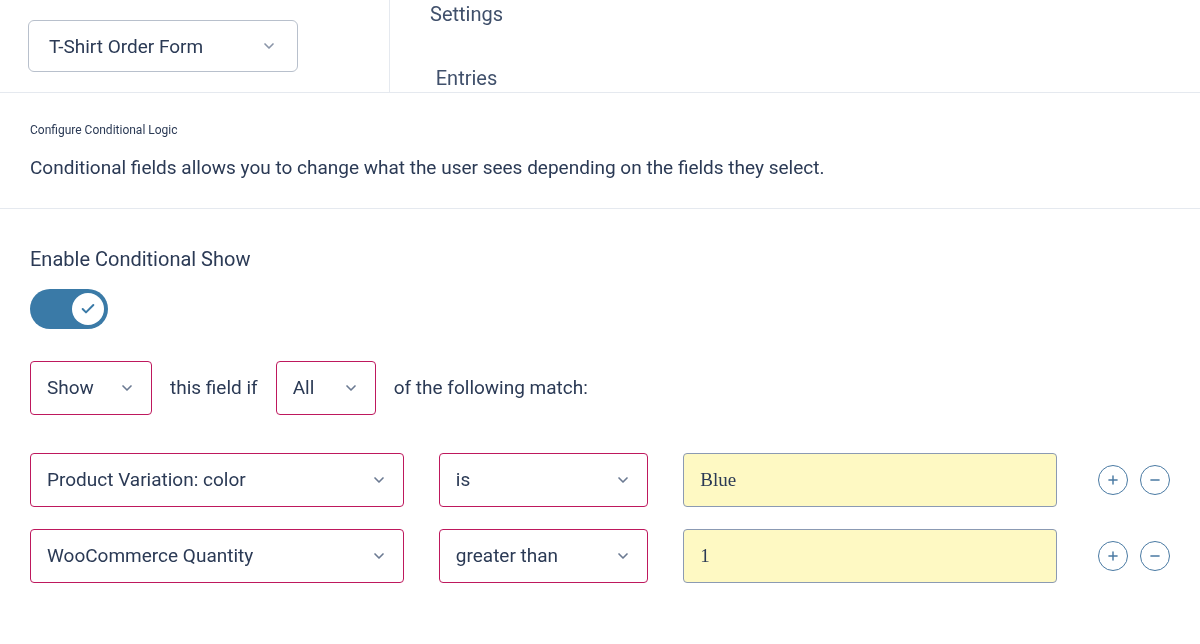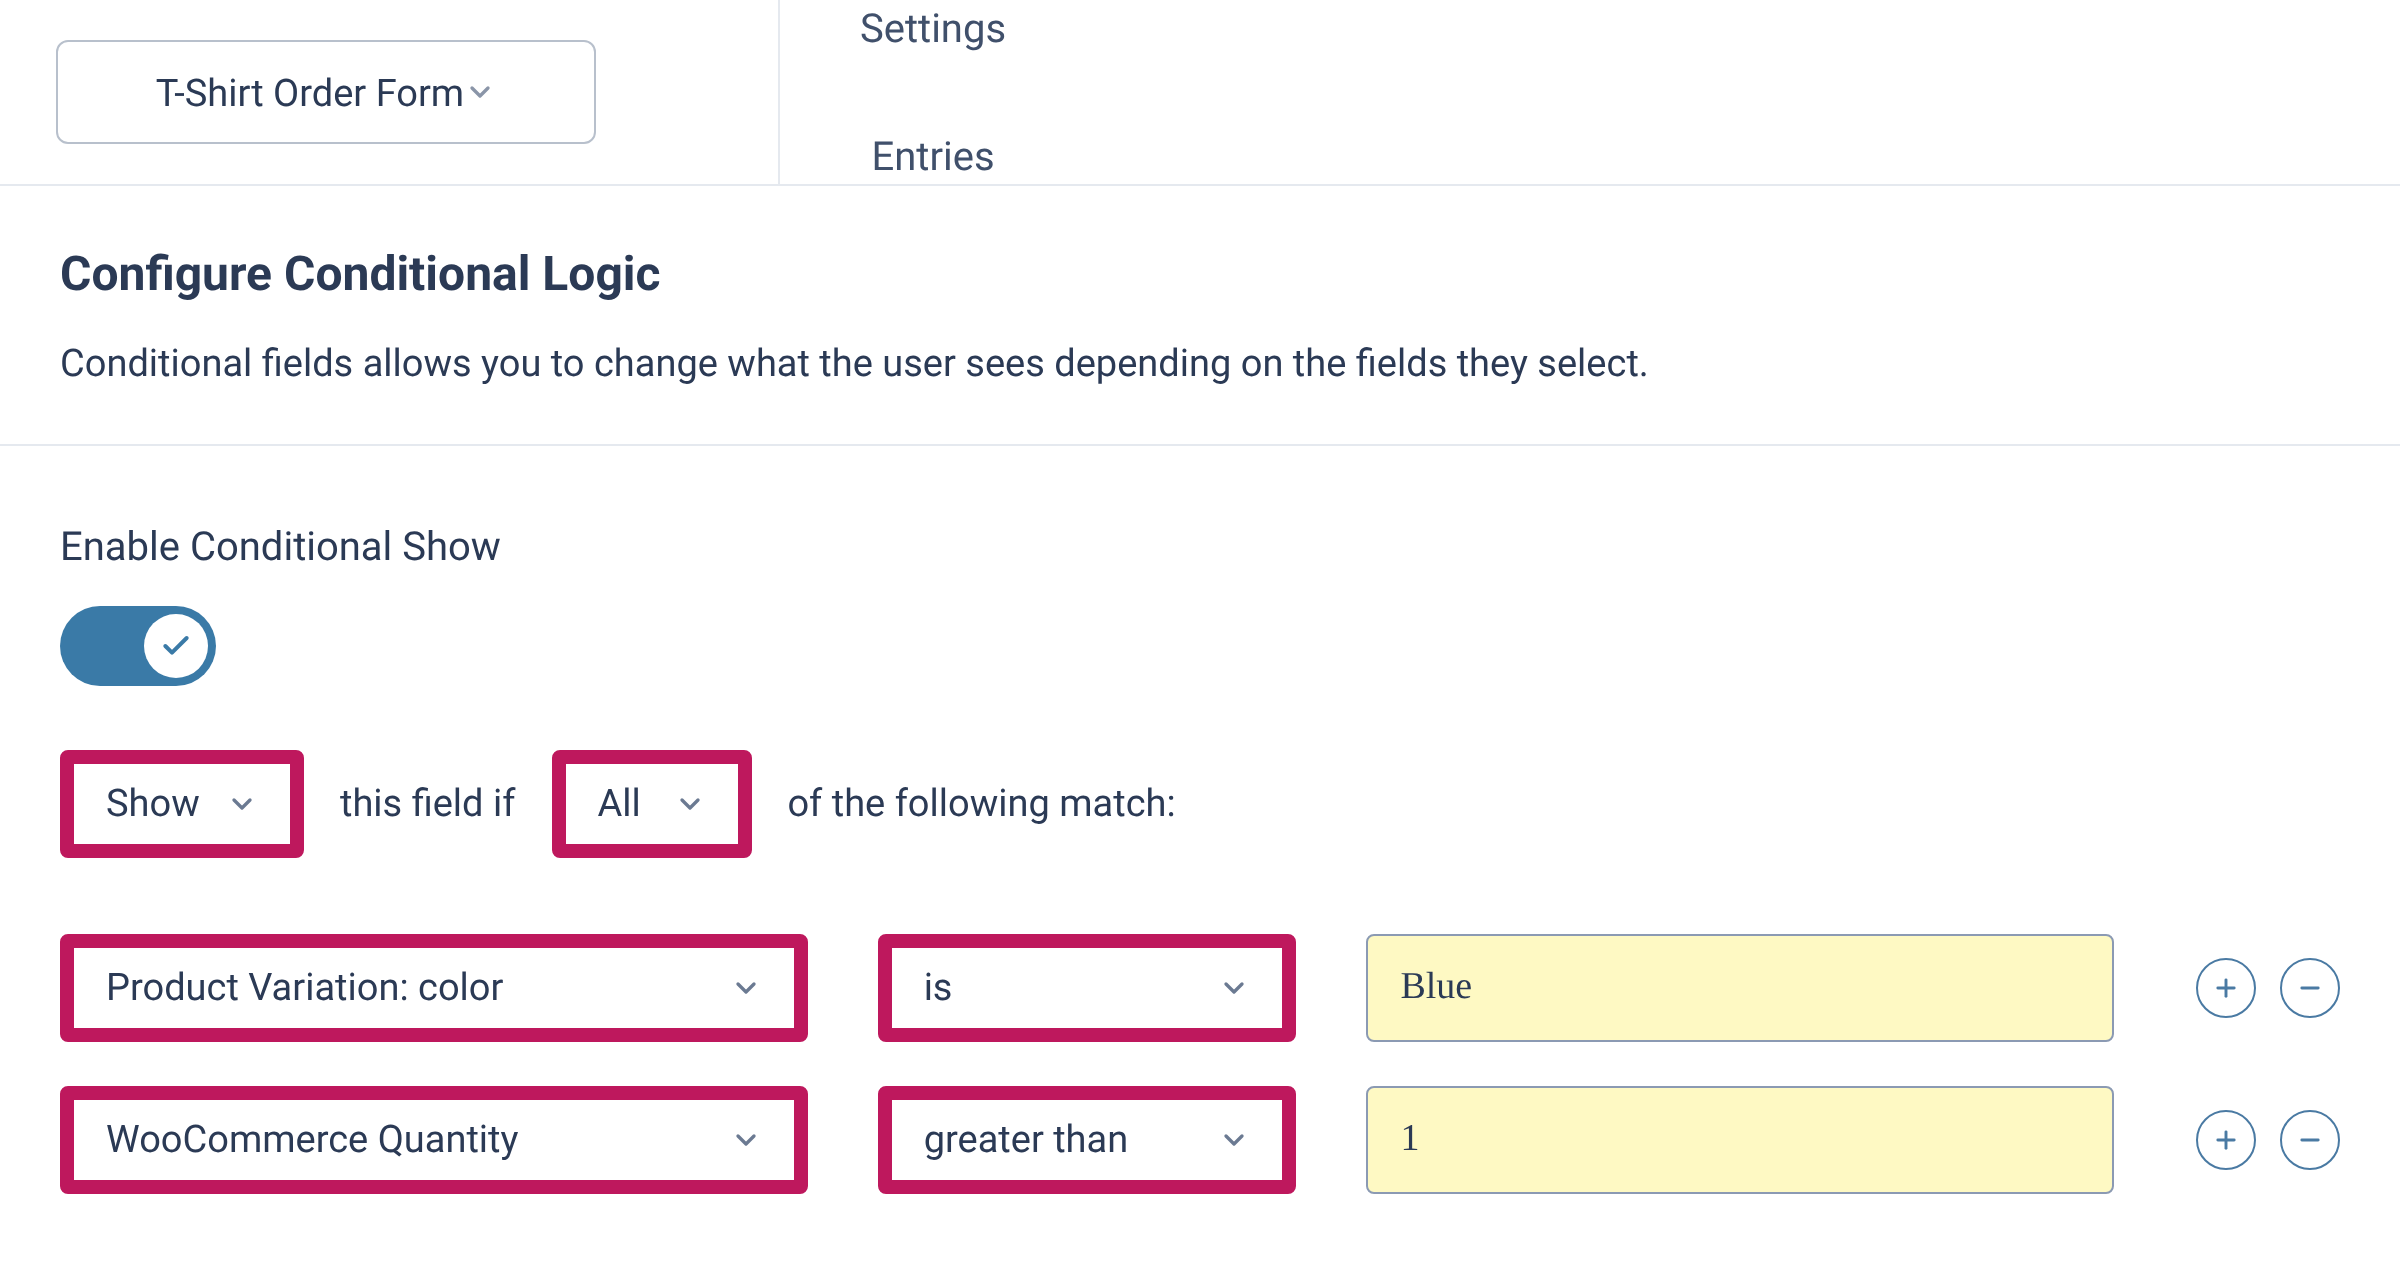--- a/index.html
+++ b/index.html
@@ -19,21 +19,21 @@
     padding-left: 28px;
     border-right: 1px solid #e5e9ef;
   }
   .form-selector {
     width: 270px;
     height: 52px;
     border: 1px solid #b8c0cc;
     border-radius: 6px;
     display: flex;
     align-items: center;
-    justify-content: center;
+    justify-content: space-between;
     padding: 5px 20px;
     font-size: 19px;
     color: #2b3a55;
     cursor: pointer;
   }
   .nav-tabs {
     display: flex;
     align-items: center;
     gap: 40px;
     padding-left: 40px;
@@ -41,22 +41,22 @@
     color: #40506b;
     flex-direction: column;
   }
   .nav-tab { cursor: pointer; }
   
   .section {
     padding: 30px 30px 26px 30px;
     border-bottom: 1px solid #e5e9ef;
   }
   .section-title {
-    font-size: 24px;
-    font-weight: 700;
+    font-size: 12px;
+    font-weight: 400;
     color: #2b3a55;
     margin-bottom: 18px;
   }
   .section-desc {
     font-size: 19px;
     color: #2b3a55;
     line-height: 1.4;
   }
   
   .enable-section {
@@ -91,21 +91,21 @@
   
   .logic-row {
     display: flex;
     align-items: center;
     gap: 18px;
     padding: 32px 30px 0 30px;
     flex-wrap: nowrap;
   }
   .select-box {
     height: 54px;
-    border: 7px solid #be185d;
+    border: 1px solid #be185d;
     border-radius: 4px;
     display: flex;
     align-items: center;
     justify-content: space-between;
     padding: 0 16px;
     font-size: 19px;
     color: #2b3a55;
     cursor: pointer;
     background: #fff;
   }

